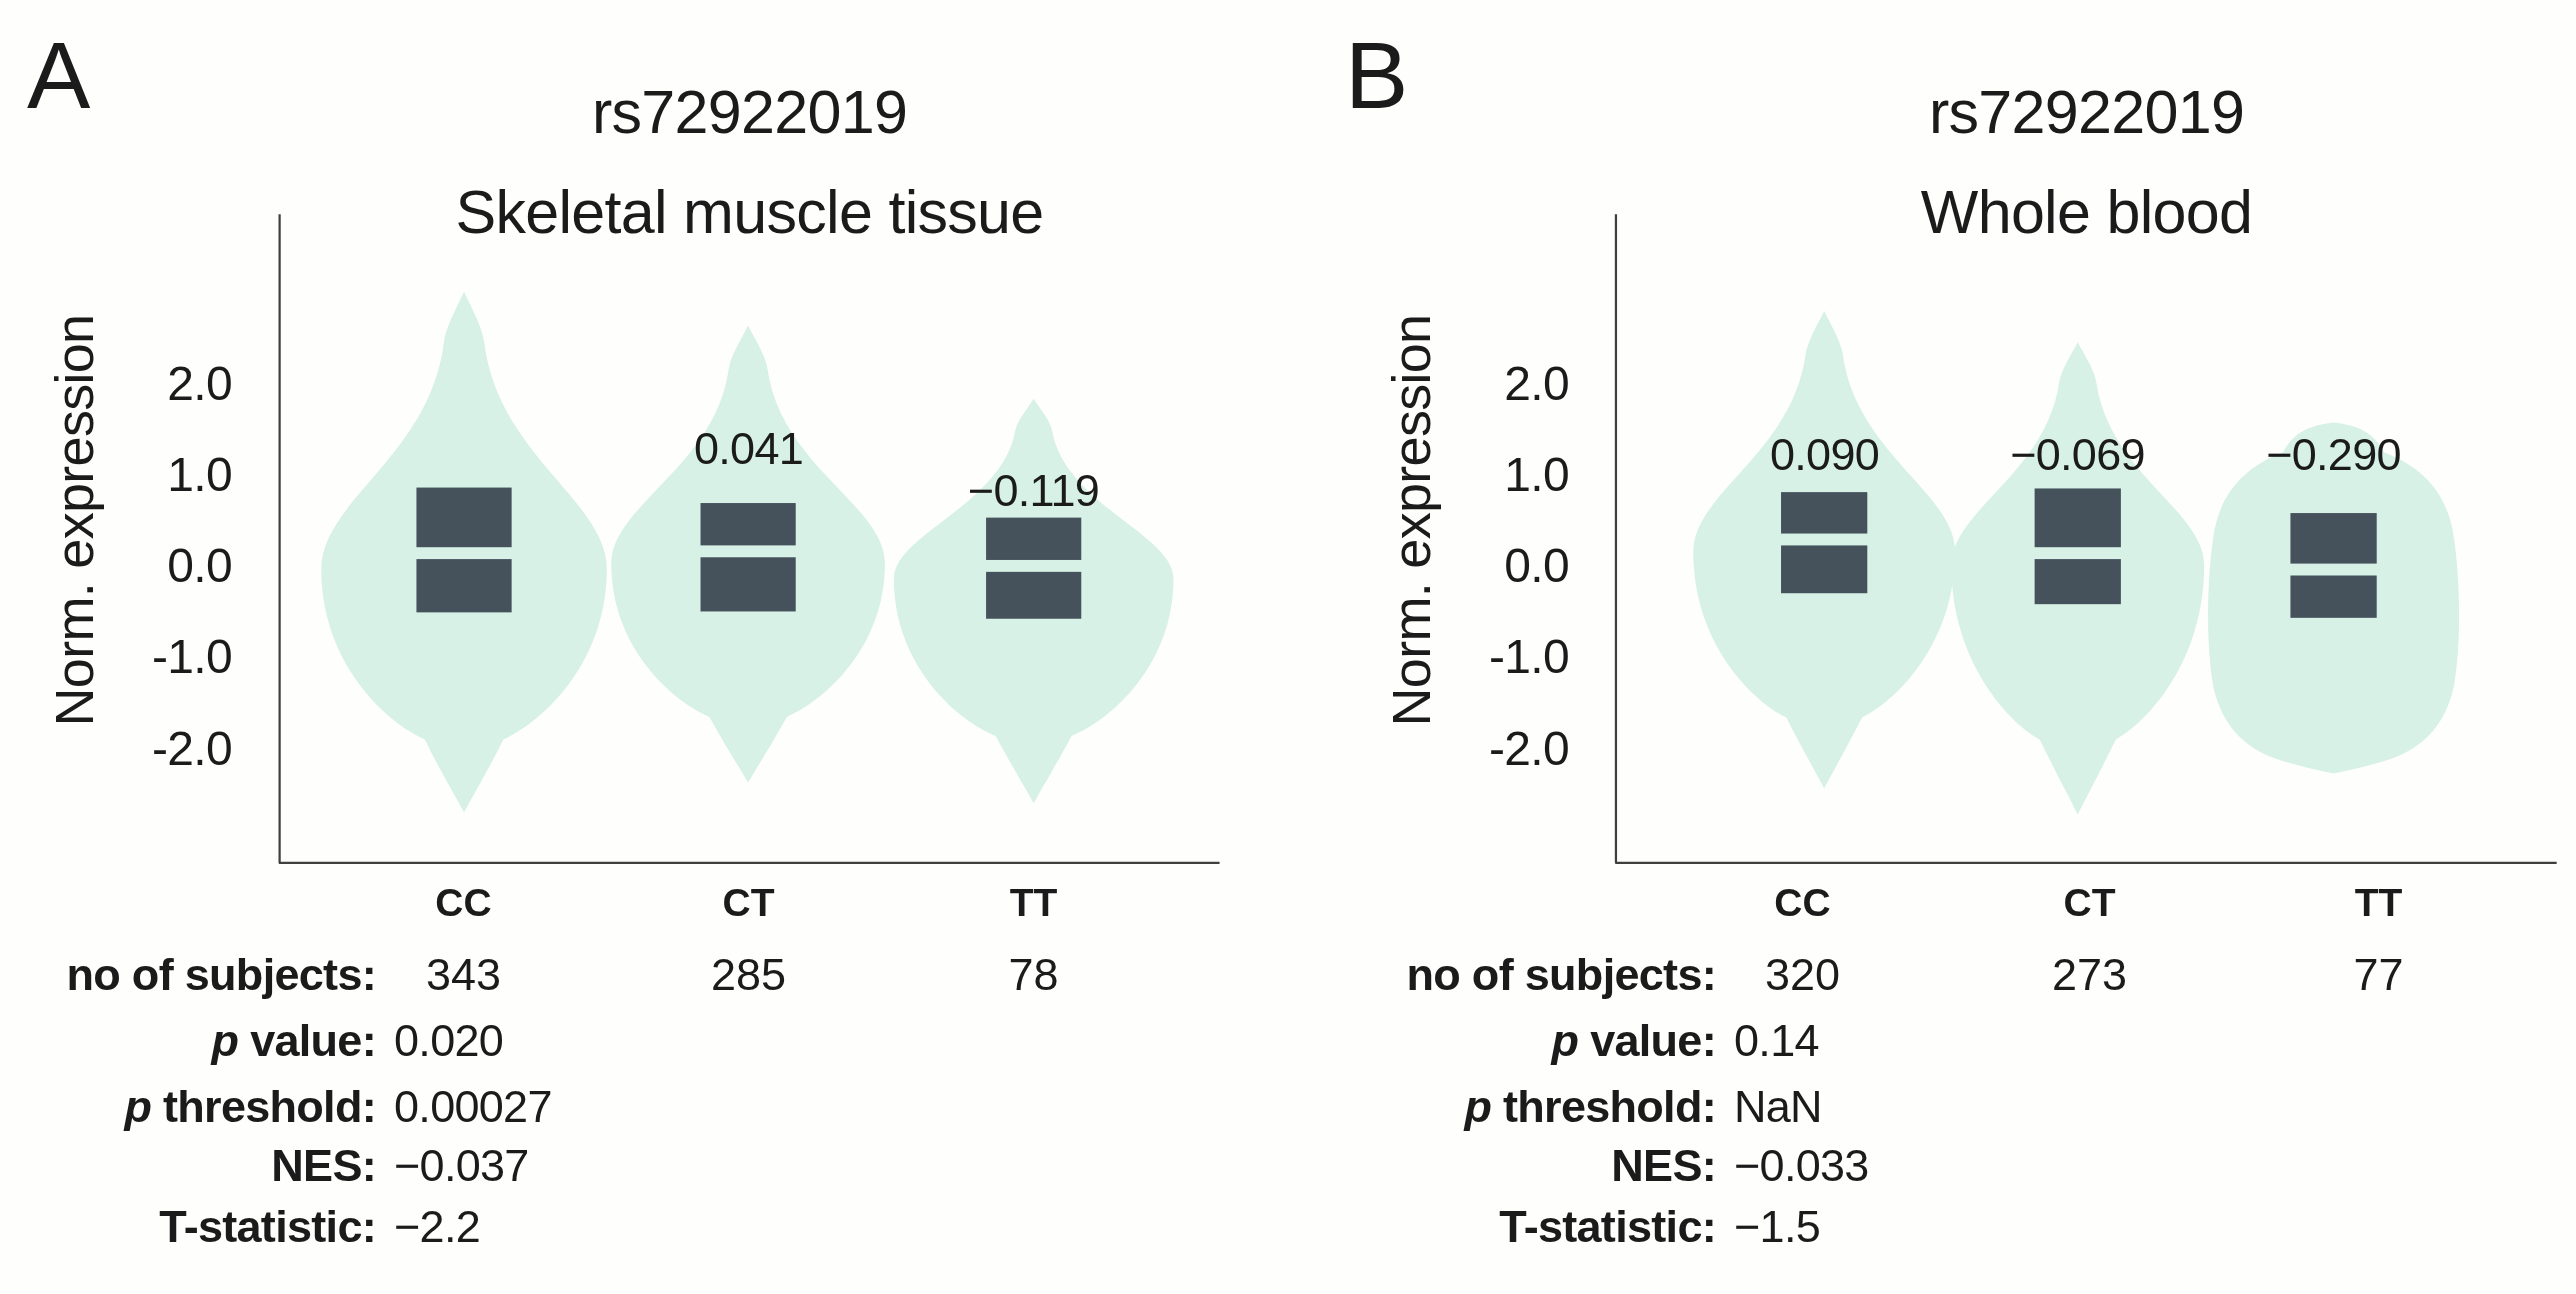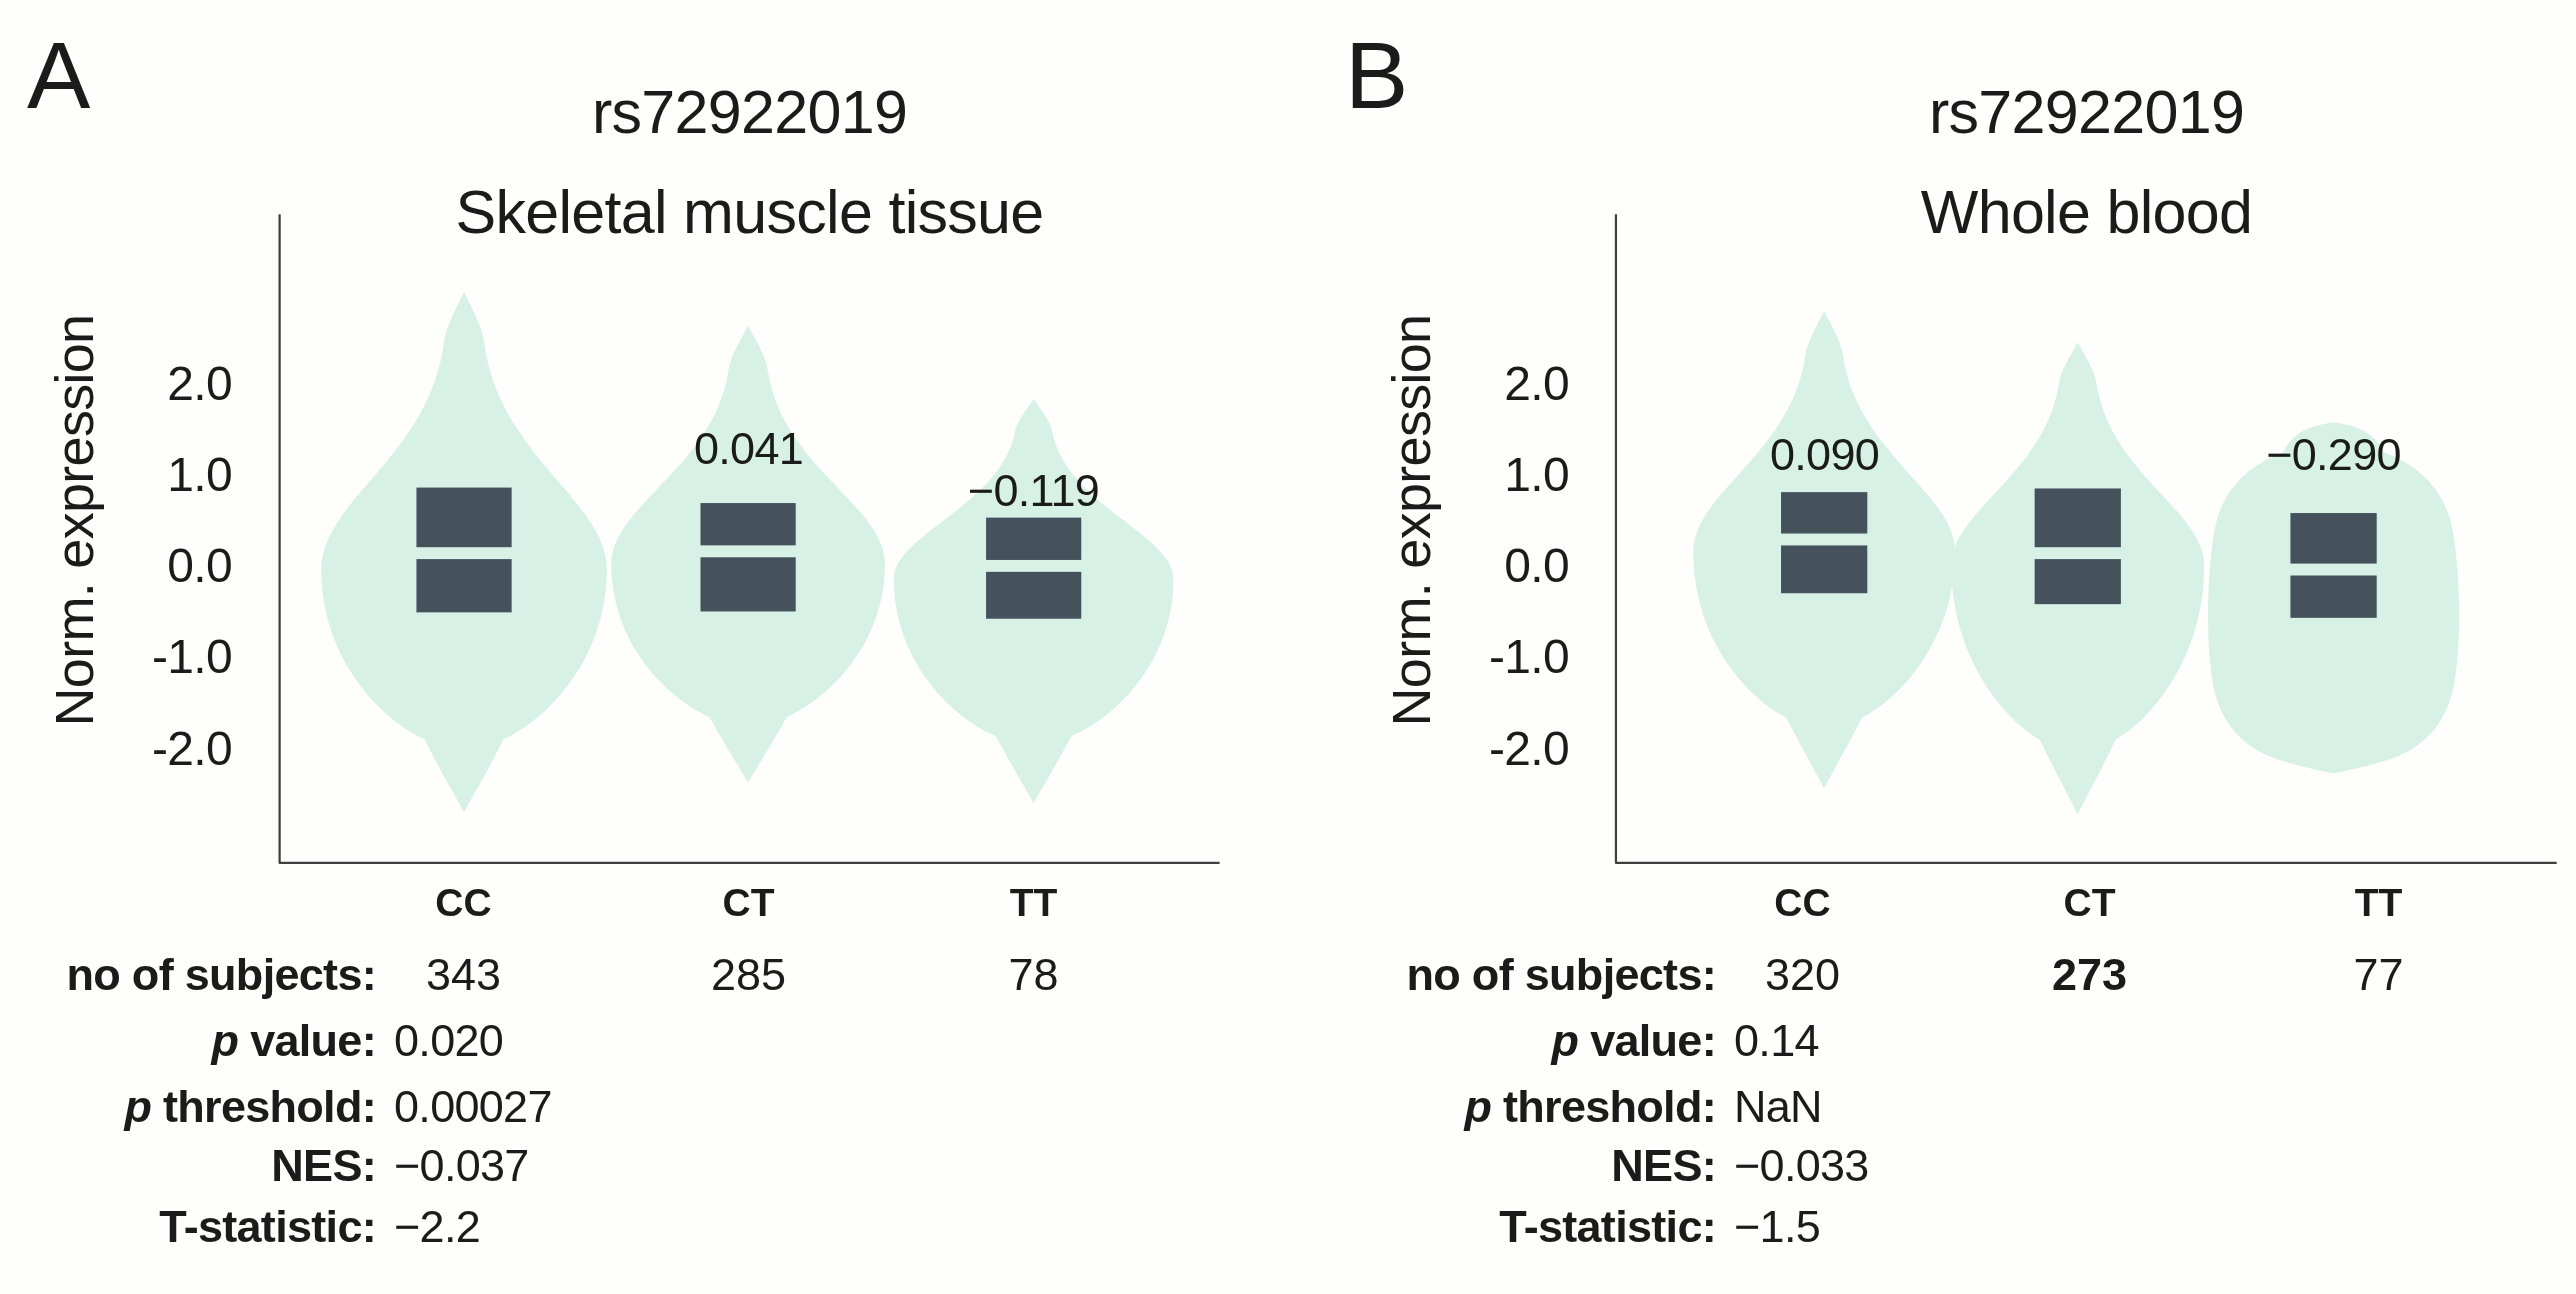--- a/index.html
+++ b/index.html
@@ -131,25 +131,26 @@
     <div class="abs stat-label" style="left: -189px; top: 1142px;"><span class="it"></span><span>NES:</span></div>
     <div class="abs stat-value" style="left: 394px; top: 1142px;">−0.037</div>
     <div class="abs stat-label" style="left: -189px; top: 1203px;"><span class="it"></span><span>T-statistic:</span></div>
     <div class="abs stat-value" style="left: 394px; top: 1203px;">−2.2</div>
     <div class="abs tick" style="left: 1405px; top: 359px;">2.0</div>
     <div class="abs tick" style="left: 1405px; top: 450px;">1.0</div>
     <div class="abs tick" style="left: 1405px; top: 541px;">0.0</div>
     <div class="abs tick" style="left: 1405px; top: 632px;">-1.0</div>
     <div class="abs tick" style="left: 1405px; top: 724px;">-2.0</div>
     <div class="abs anno" style="left: 1661px; top: 431px;">0.090</div>
+    <div class="abs anno" style="left: 1914px; top: 431px;">−0.069</div>
     <div class="abs anno" style="left: 2170px; top: 431px; text-align: center;">−0.290</div>
     <div class="abs cat" style="left: 1691px; top: 882px;">CC</div>
     <div class="abs count" style="left: 1691px; top: 951px;">320</div>
     <div class="abs cat" style="left: 1978px; top: 882px;">CT</div>
-    <div class="abs count" style="left: 1978px; top: 951px; font-weight: bold;">273</div>
+    <div class="abs count" style="left: 1978px; top: 951px;">273</div>
     <div class="abs cat" style="left: 2267px; top: 882px;">TT</div>
     <div class="abs count" style="left: 2267px; top: 951px;">77</div>
     <div class="abs stat-label" style="left: 1151px; top: 951px;"><span class="it"></span><span>no of subjects:</span></div>
     <div class="abs stat-label" style="left: 1151px; top: 1017px;"><span class="it">p</span><span> value:</span></div>
     <div class="abs stat-value" style="left: 1734px; top: 1017px;">0.14</div>
     <div class="abs stat-label" style="left: 1151px; top: 1083px;"><span class="it">p</span><span> threshold:</span></div>
     <div class="abs stat-value" style="left: 1734px; top: 1083px;">NaN</div>
     <div class="abs stat-label" style="left: 1151px; top: 1142px;"><span class="it"></span><span>NES:</span></div>
     <div class="abs stat-value" style="left: 1734px; top: 1142px;">−0.033</div>
     <div class="abs stat-label" style="left: 1151px; top: 1203px;"><span class="it"></span><span>T-statistic:</span></div>

